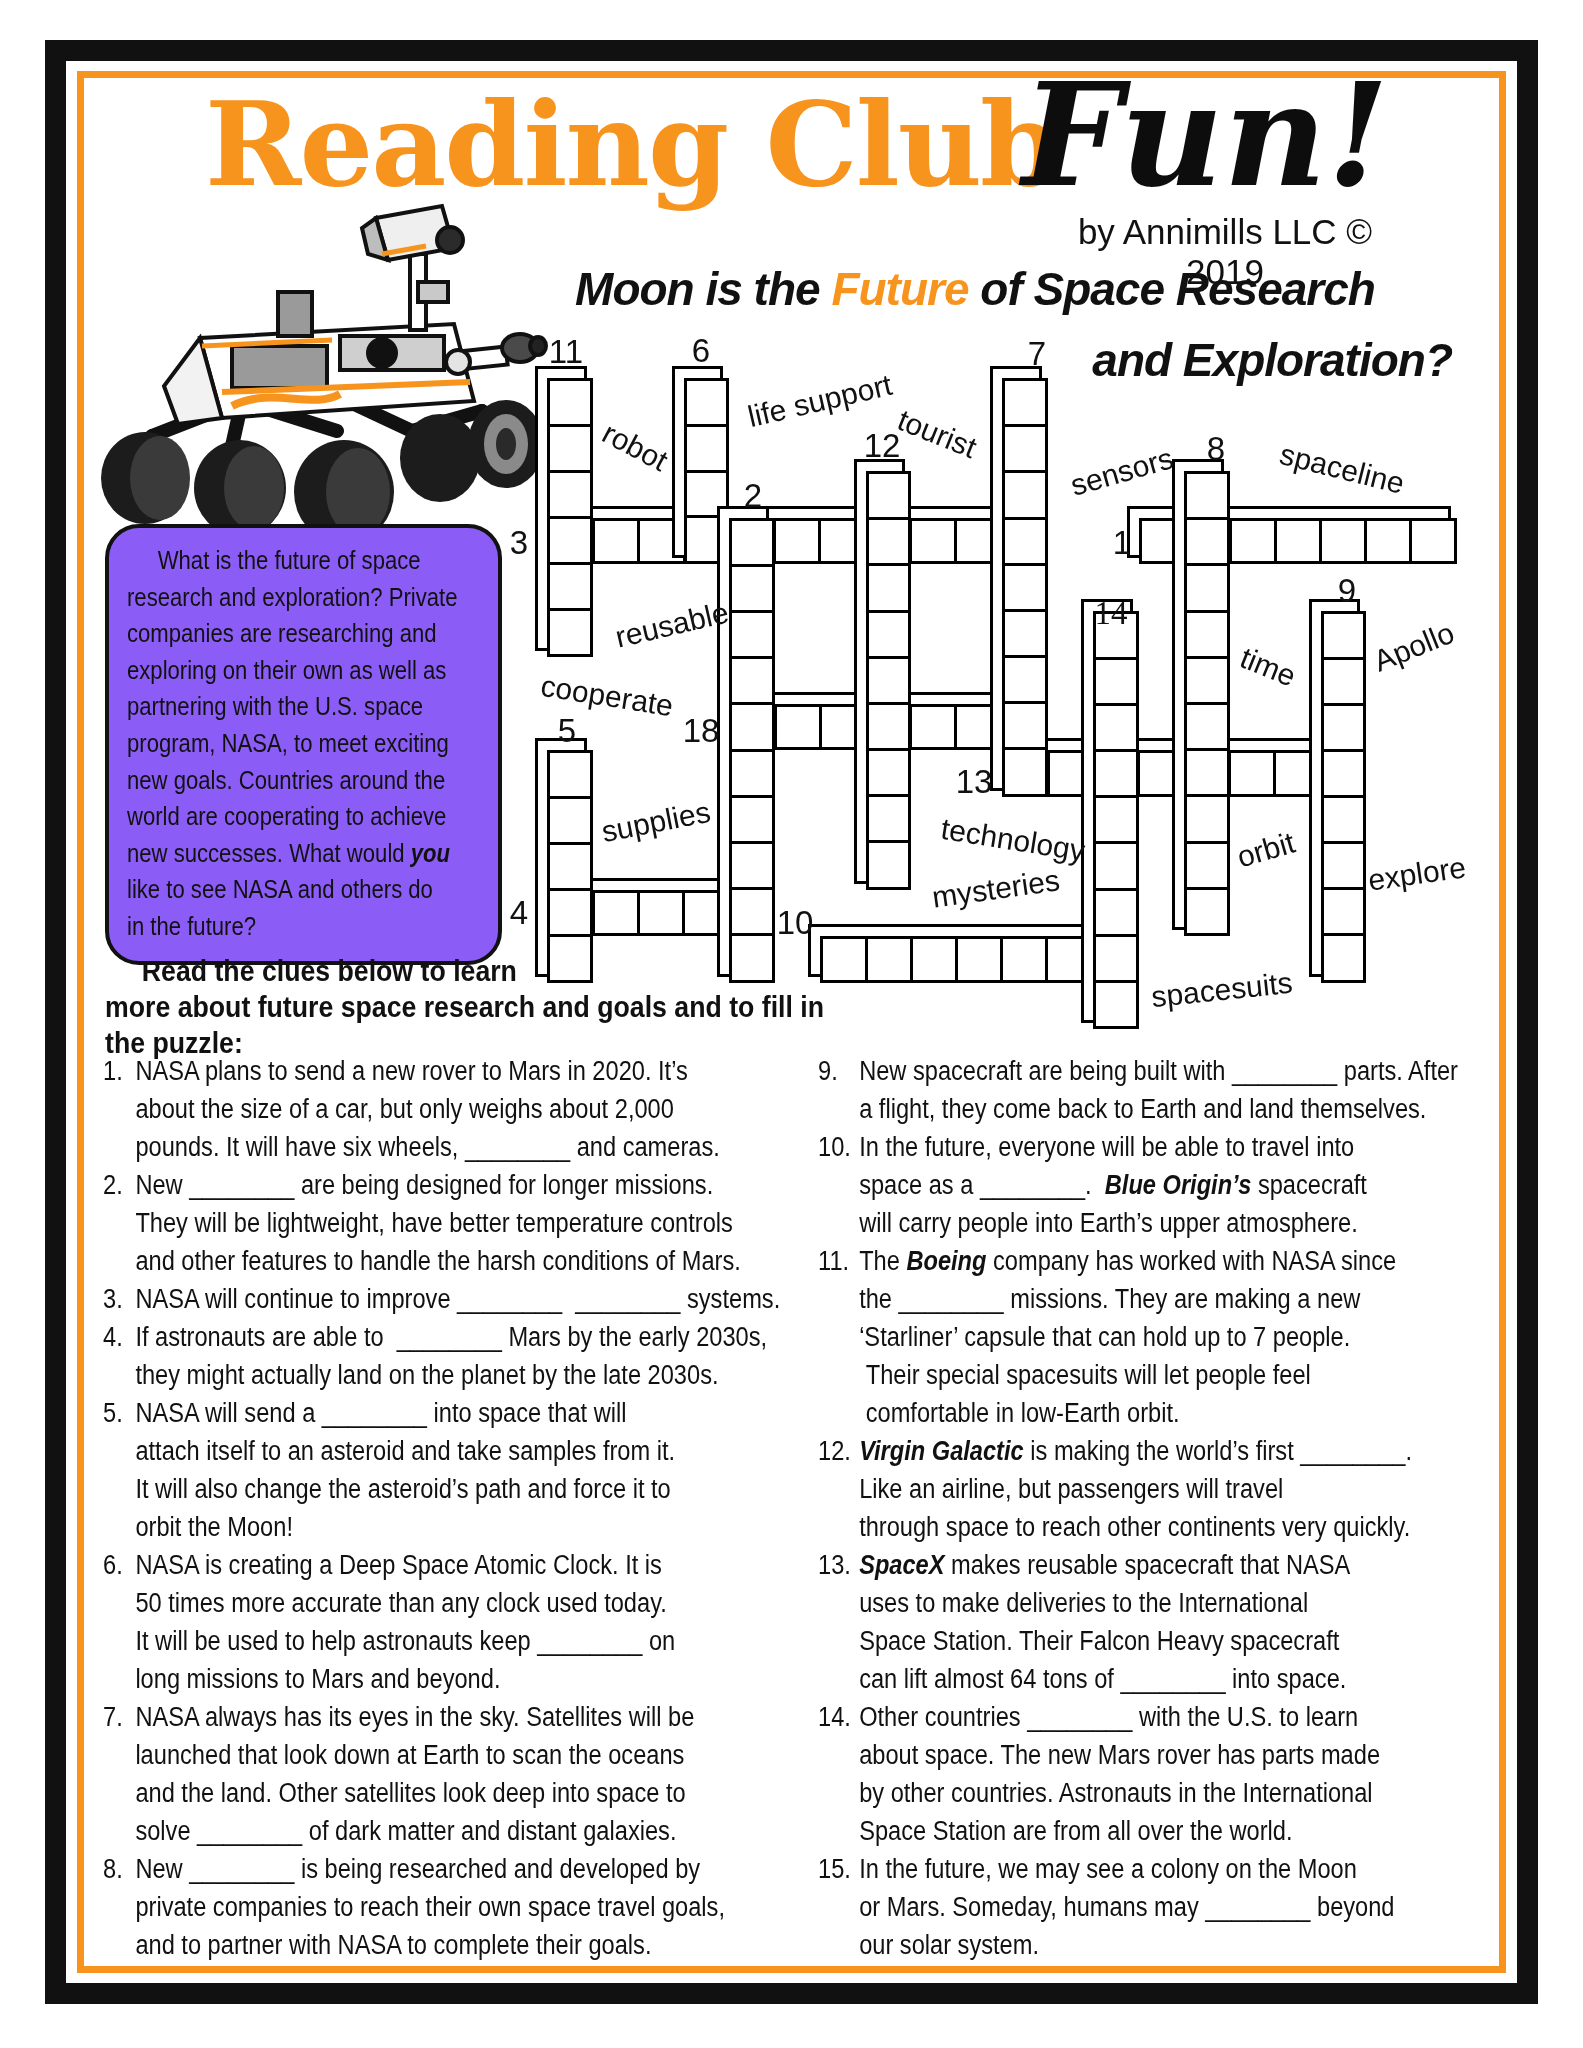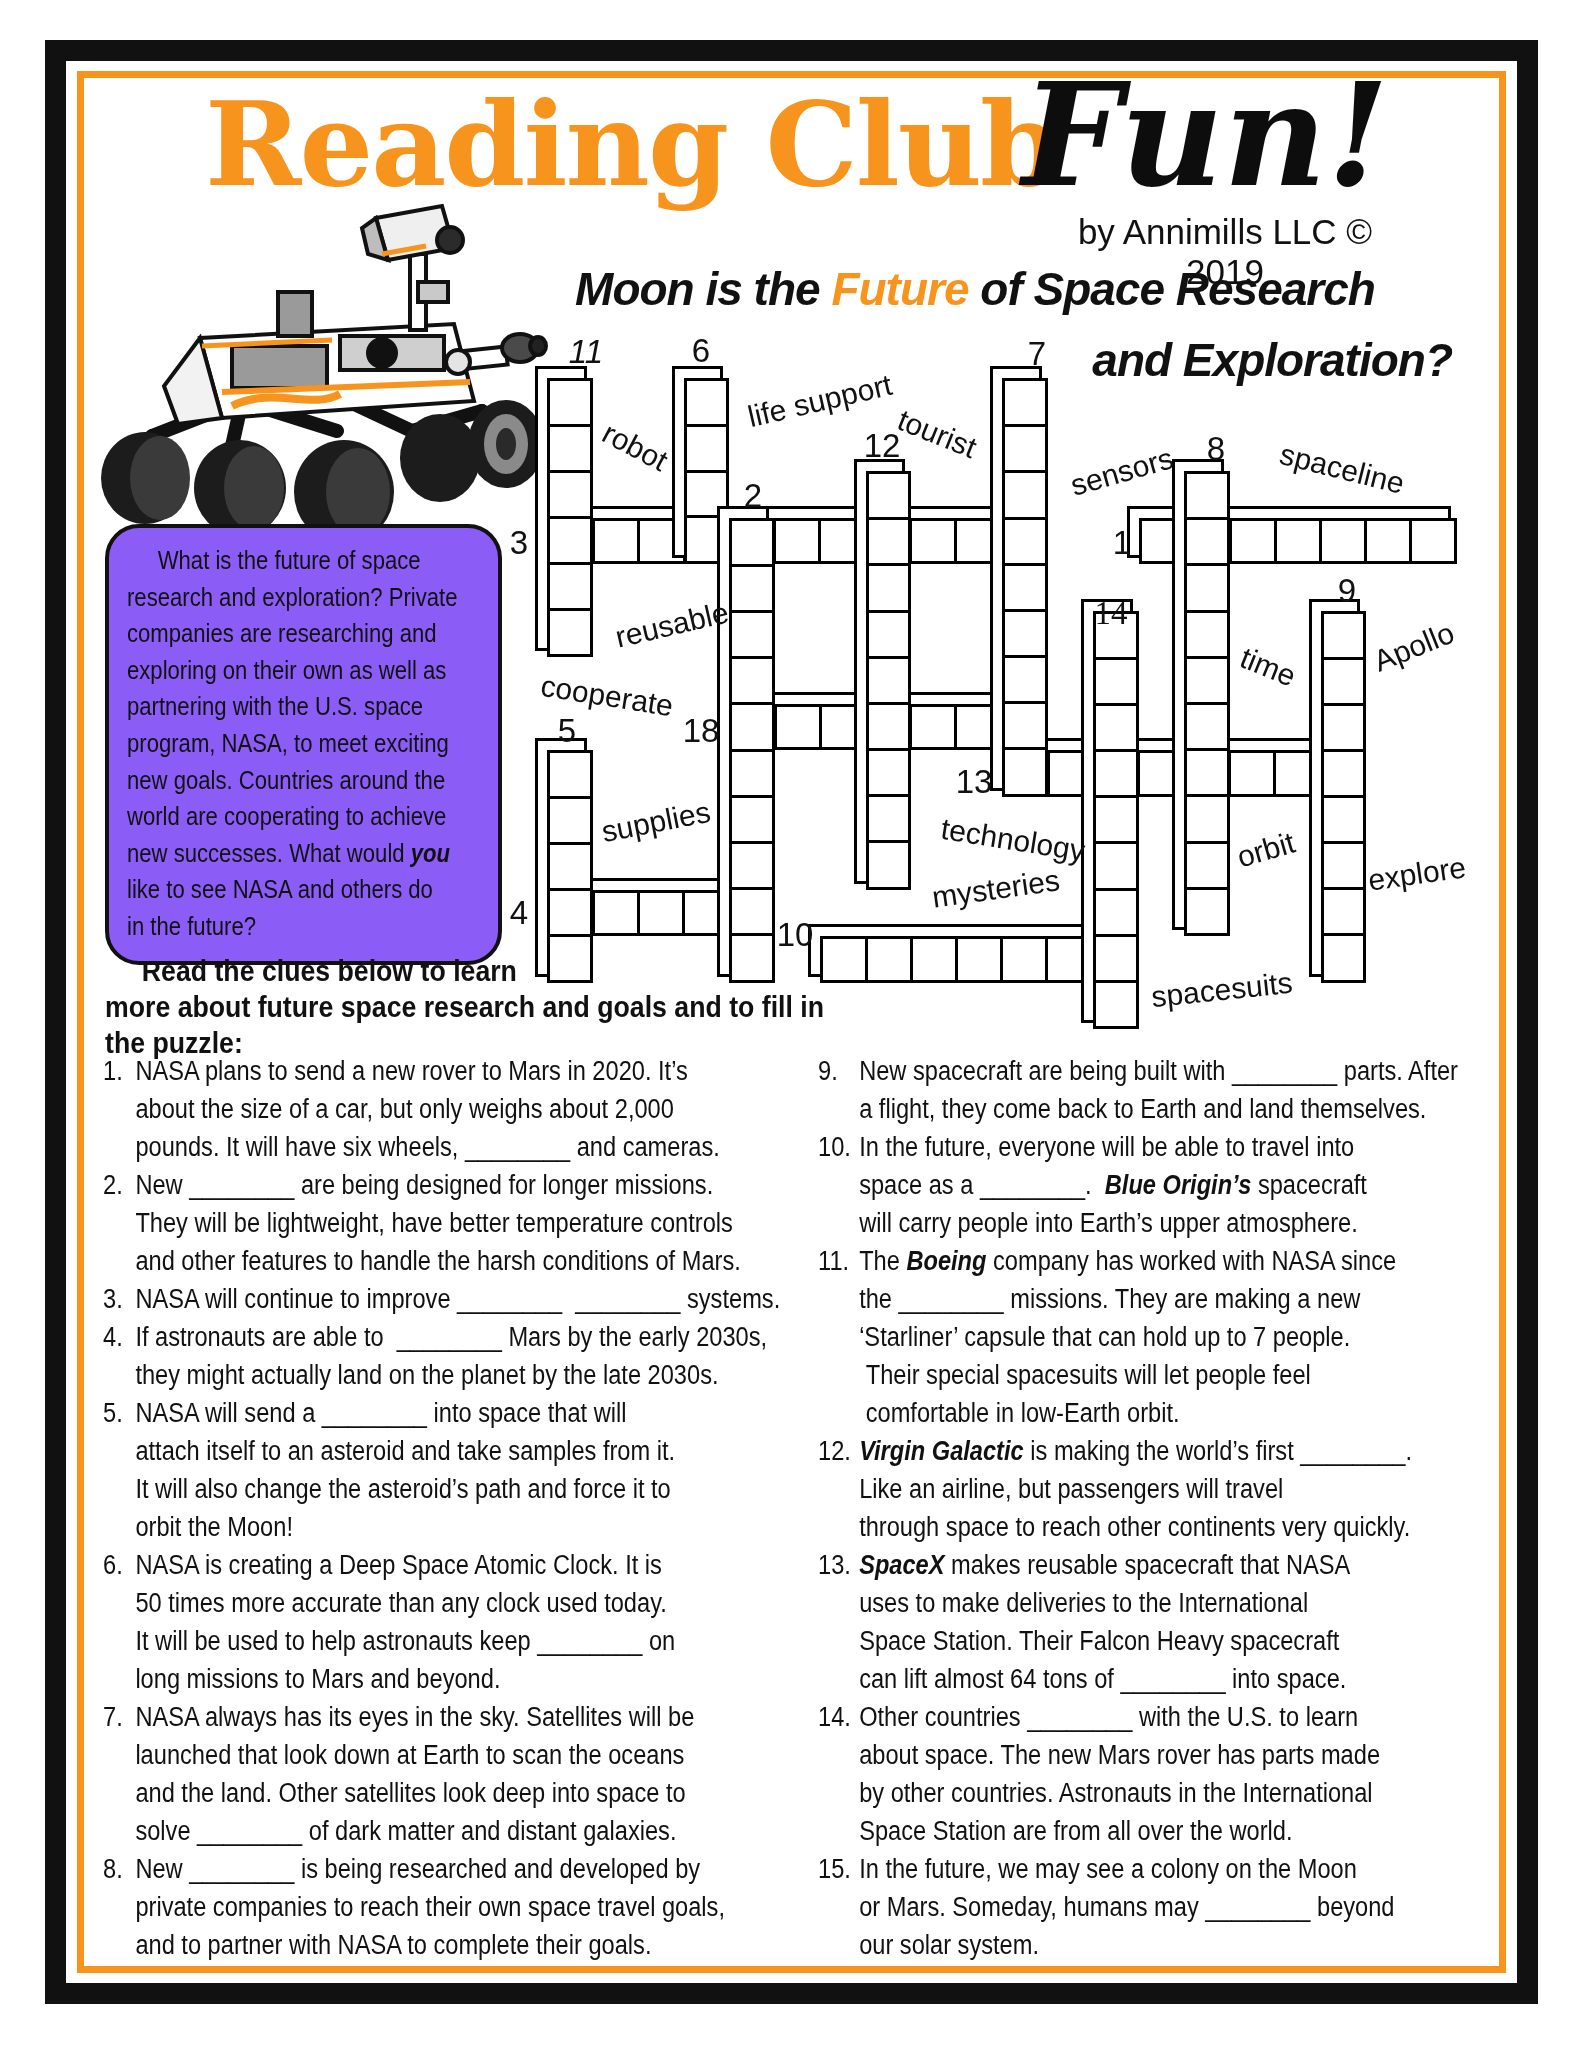--- a/index.html
+++ b/index.html
@@ -196,30 +196,30 @@
     <div class="cw-num" style="left: 519px; top: 913px;">4</div>
     <div class="cw-entry across" style="left: 820px; top: 936px; width: 318.5px; height: 46.5px;">
       <div class="cw-cell"></div>
       <div class="cw-cell"></div>
       <div class="cw-cell"></div>
       <div class="cw-cell"></div>
       <div class="cw-cell"></div>
       <div class="cw-cell"></div>
       <div class="cw-cell"></div>
     </div>
-    <div class="cw-num" style="left: 795px; top: 923px; margin-top: 12px;">10</div>
+    <div class="cw-num" style="left: 795px; top: 923px;">10</div>
     <div class="cw-entry down" style="left: 547px; top: 378px; width: 45.5px; height: 279px;">
       <div class="cw-cell"></div>
       <div class="cw-cell"></div>
       <div class="cw-cell"></div>
       <div class="cw-cell"></div>
       <div class="cw-cell"></div>
       <div class="cw-cell"></div>
     </div>
-    <div class="cw-num" style="left: 586px; top: 352px; font-style: italic;">11</div>
+    <div class="cw-num" style="left: 566px; top: 352px;">11</div>
     <div class="cw-entry down" style="left: 683.5px; top: 378px; width: 45.5px; height: 186px;">
       <div class="cw-cell"></div>
       <div class="cw-cell"></div>
       <div class="cw-cell"></div>
       <div class="cw-cell"></div>
     </div>
     <div class="cw-num" style="left: 701px; top: 351px;">6</div>
     <div class="cw-entry down" style="left: 1002px; top: 378px; width: 45.5px; height: 418.5px;">
       <div class="cw-cell"></div>
       <div class="cw-cell"></div>

